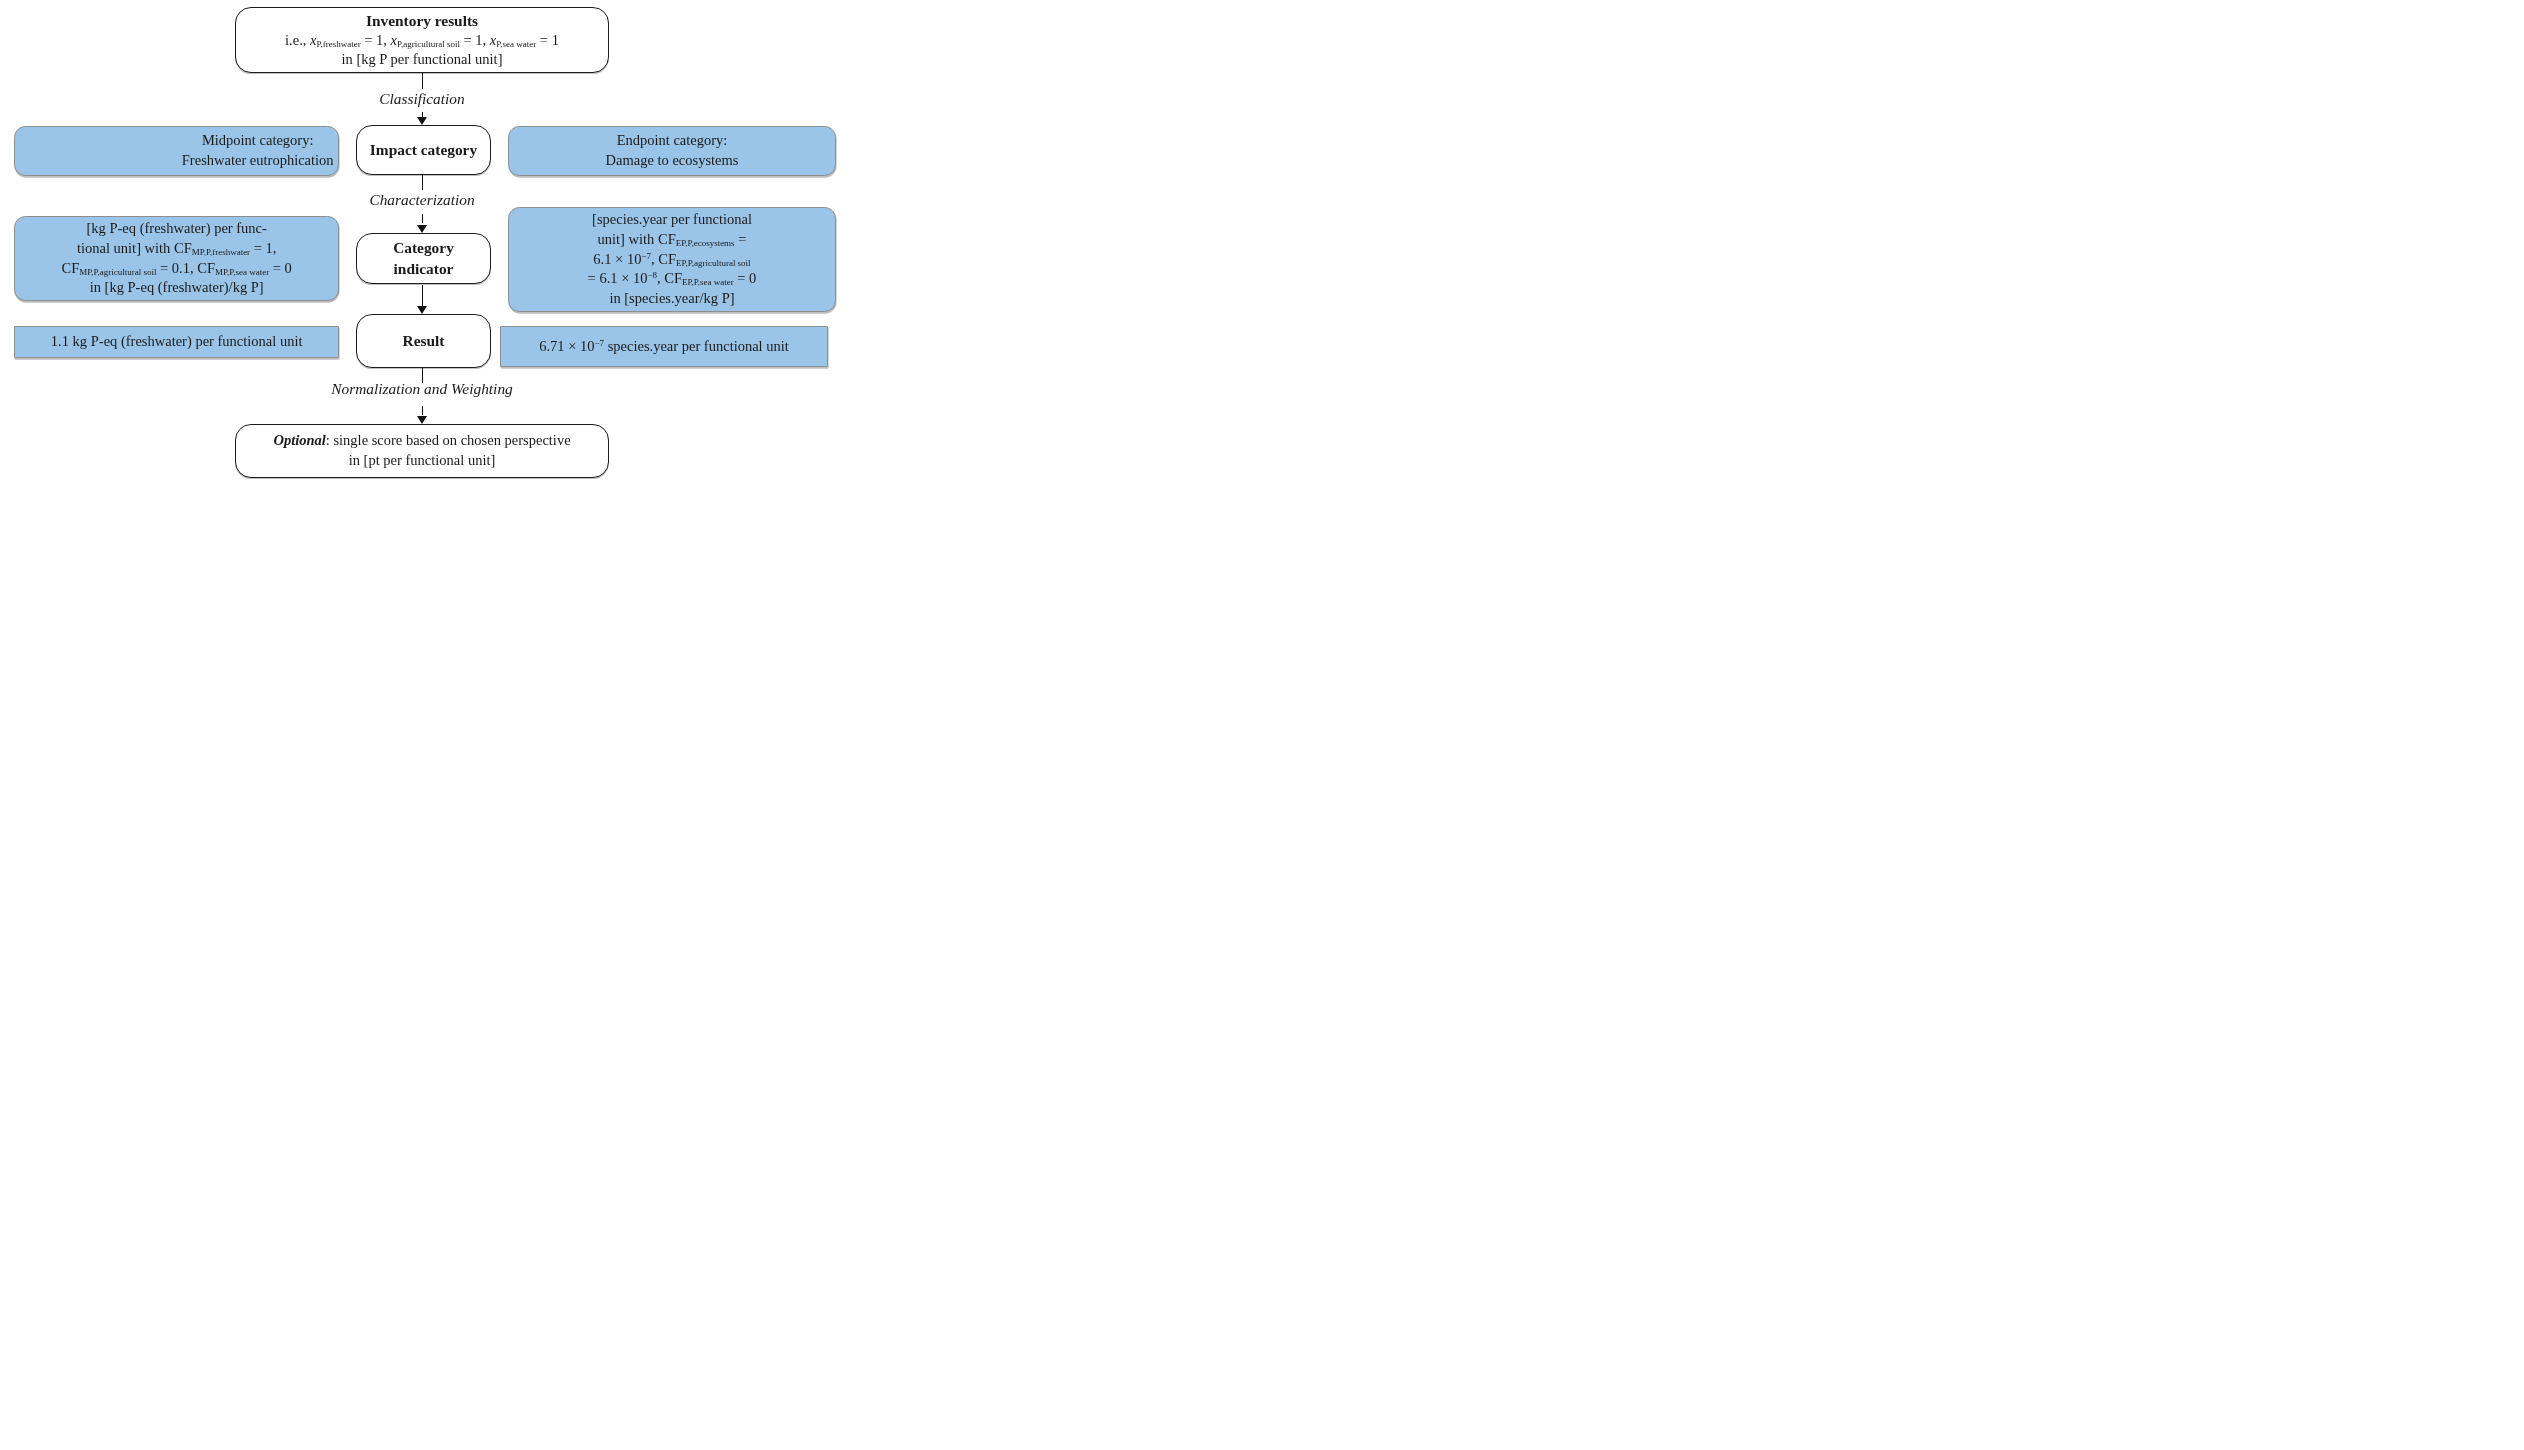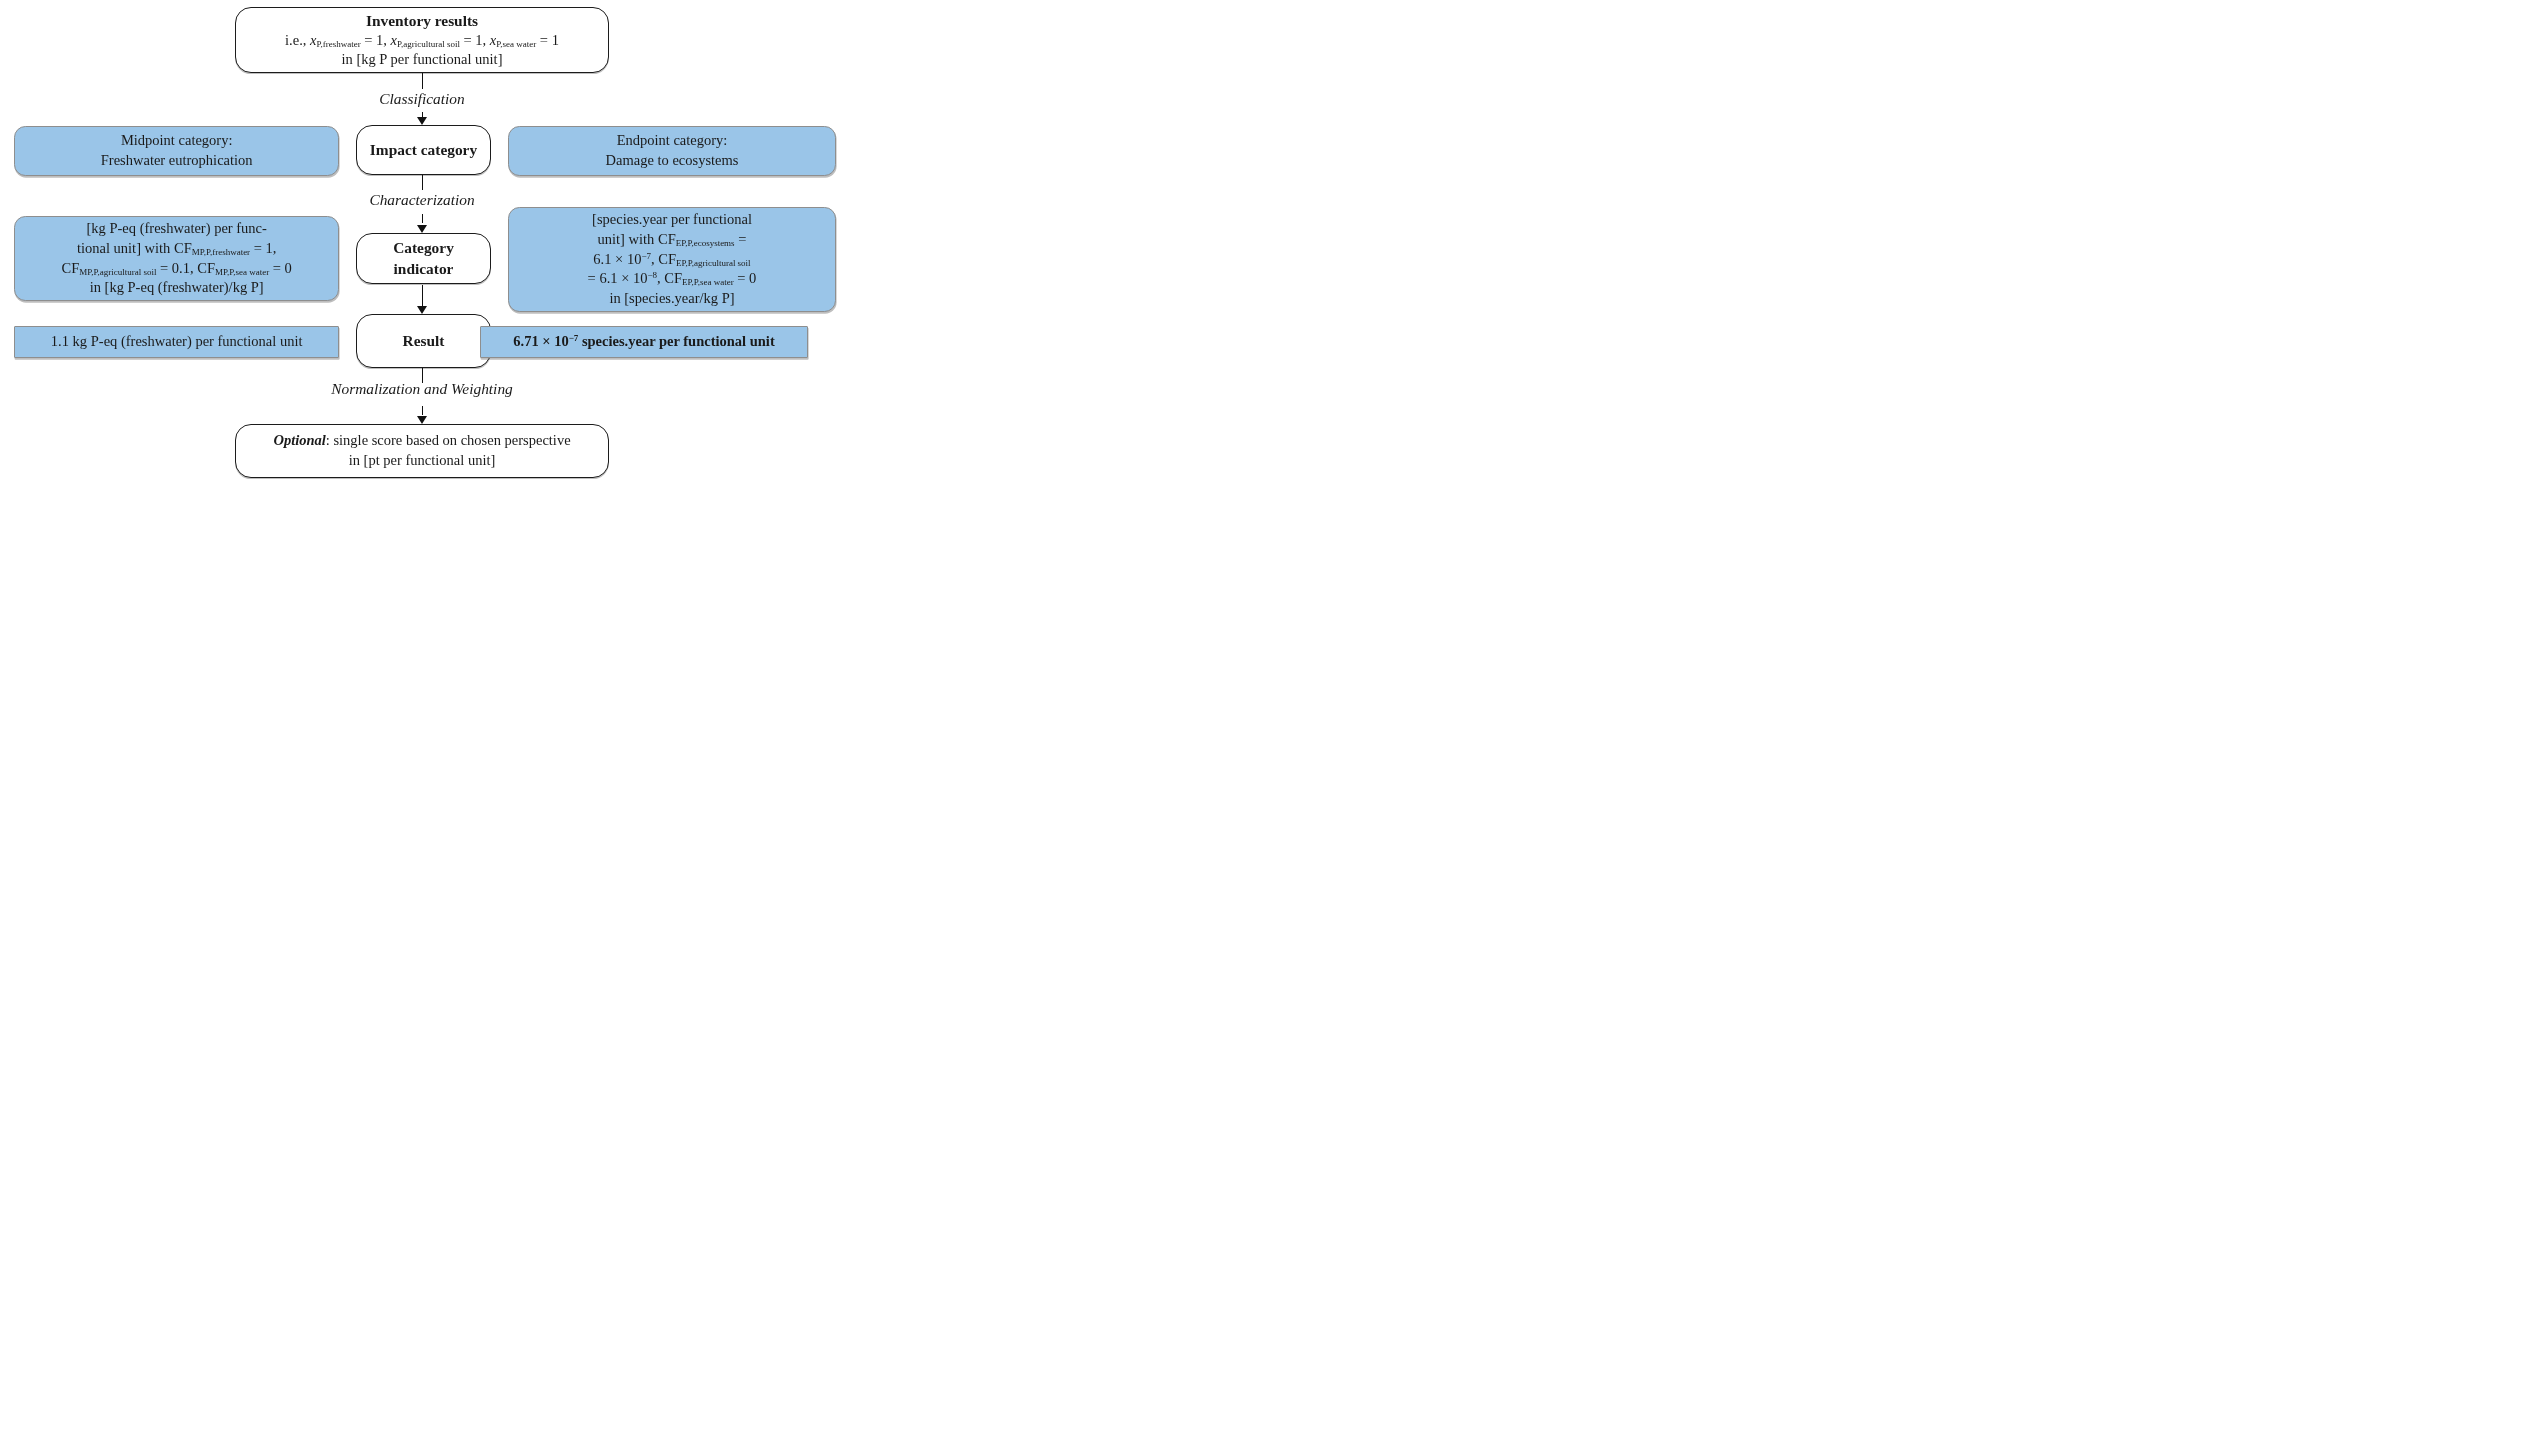--- a/index.html
+++ b/index.html
@@ -51,21 +51,21 @@
         <div class="tline"><span>i.e., </span><span class="it">x</span><sub>P,freshwater</sub><span> = 1, </span><span class="it">x</span><sub>P,agricultural soil</sub><span> = 1, </span><span class="it">x</span><sub>P,sea water</sub><span> = 1</span></div>
         <div class="tline"><span>in [kg P per functional unit]</span></div>
       </div>
   </div>
 
   <div class="vline" style="top:73px;height:16px;"></div>
   <div class="step" style="top:90px;">Classification</div>
   <div class="vline" style="top:112px;height:8px;"></div>
   <div class="head" style="top:117px;"></div>
 
-  <div class="box blue" style="left:14.2px;top:126px;width:325px;height:50px;">
+  <div class="box blue" style="left:14.2px;top:126px;width:325px;height:50px;align-items:flex-end;">
     <div class="body-text">
         <div class="tline"><span>Midpoint category:</span></div>
         <div class="tline"><span>Freshwater eutrophication</span></div>
       </div>
   </div>
 
   <div class="box white" style="left:356px;top:125px;width:135px;height:50px;">
     <div class="title">Impact category</div>
   </div>
 
@@ -110,21 +110,21 @@
   <div class="box blue pill" style="left:14.2px;top:326px;width:325px;height:32px;">
     <div class="body-text">
         <div class="tline"><span>1.1 kg P-eq (freshwater) per functional unit</span></div>
       </div>
   </div>
 
   <div class="box white" style="left:356px;top:314px;width:135px;height:54px;">
     <div class="title">Result</div>
   </div>
 
-  <div class="box blue pill" style="left:480px;top:326px;width:328px;height:32px;font-weight:bold;">
+  <div class="box blue pill" style="left:500px;top:326px;width:328px;height:41px;">
     <div class="body-text">
         <div class="tline"><span>6.71 × 10</span><sup>−7</sup><span> species.year per functional unit</span></div>
       </div>
   </div>
 
   <div class="vline" style="top:368px;height:15px;"></div>
   <div class="step" style="top:380px;">Normalization and Weighting</div>
   <div class="vline" style="top:406px;height:9px;"></div>
   <div class="head" style="top:416px;"></div>
 

